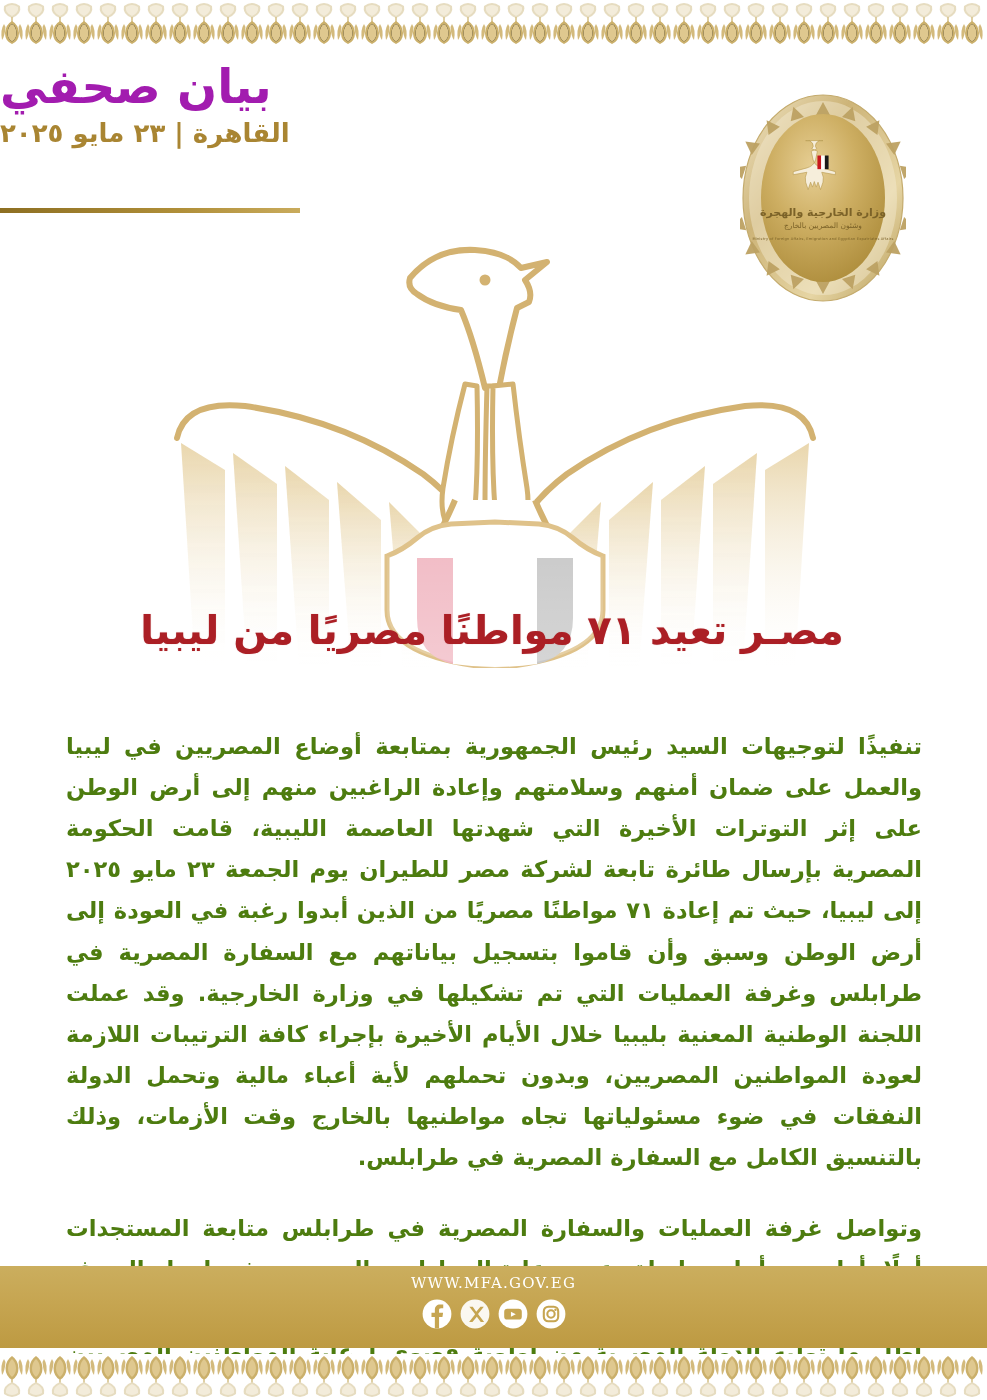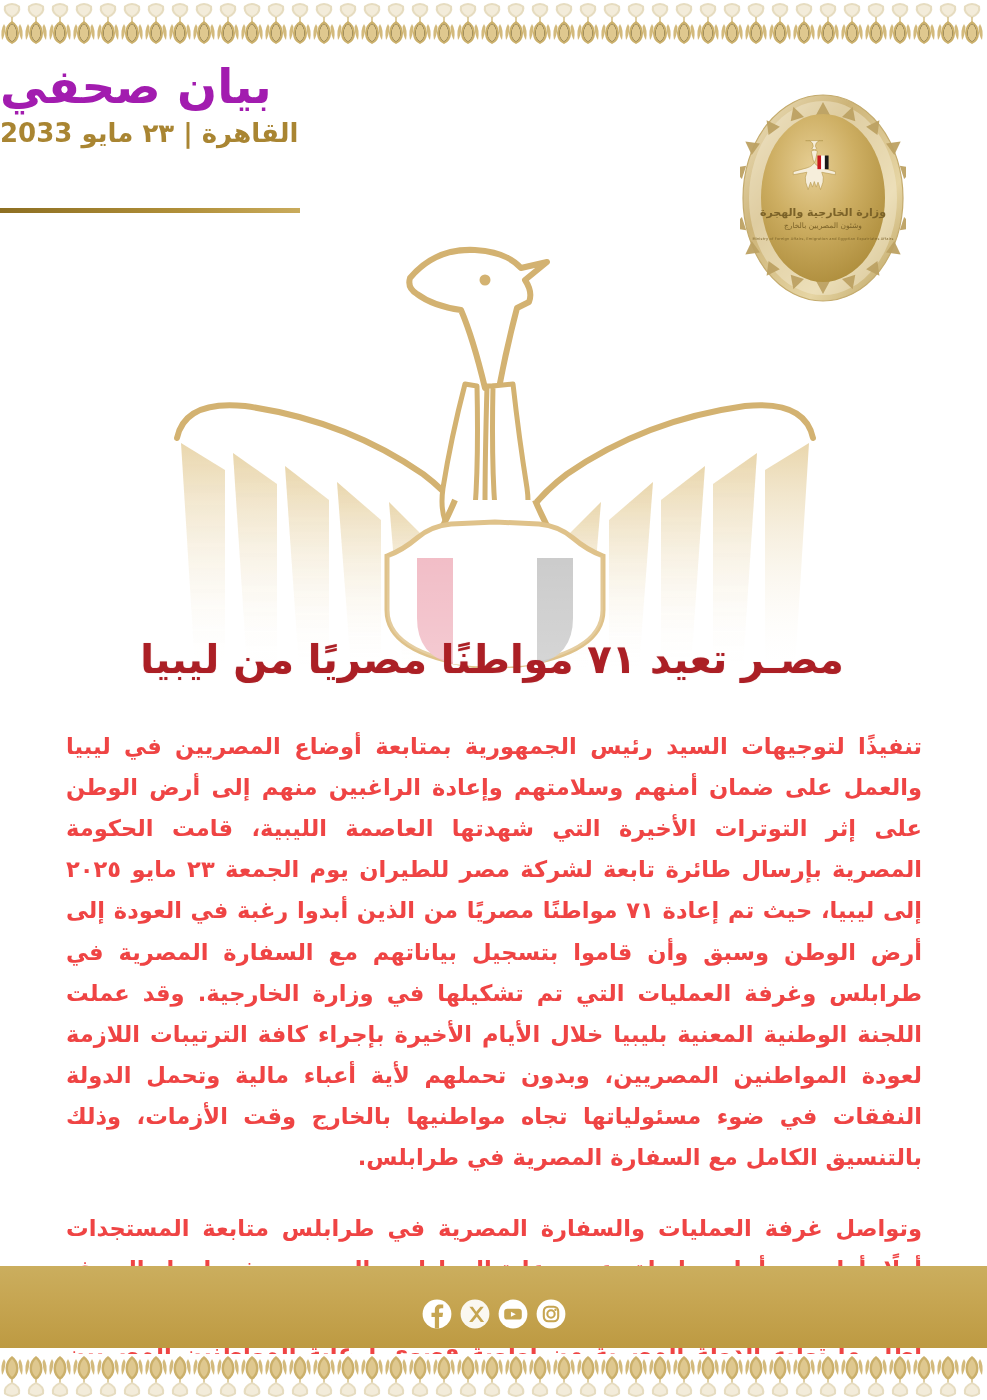--- a/index.html
+++ b/index.html
@@ -87,41 +87,41 @@
     width: 680px;
     height: 430px;
     pointer-events: none;
   }
   .eagle-wrap svg { display: block; }
 
   
   .headline {
     position: absolute;
     left: 0;
-    top: 633px;
+    top: 604px;
     width: 984px;
     text-align: center;
     color: #ab1f25;
     font-size: 40px;
     font-weight: bold;
     direction: rtl;
     line-height: 1.3;
     text-shadow: 0 0 1px rgba(171,31,37,0.4);
   }
 
   
   .body-wrap {
     position: absolute;
     left: 66px;
     top: 726px;
     width: 856px;
     direction: rtl;
   }
   .para {
-    color: #ef4444;
+    color: #4d7c0f;
     font-size: 22.6px;
     font-weight: bold;
     line-height: 1.82;
     text-align: justify;
     text-justify: inter-word;
     margin: 0 0 30px 0;
   }
   .para:last-child { margin-bottom: 0; }
 
   
@@ -229,21 +229,21 @@
         <use href="#lotusUnit" x="936"></use>
           <use href="#lotusUnit" x="960"></use>
       </g>
     </g>
   </svg>
 </div>
 
 <div class="header">
   <div class="header-text">
     <div class="press-kicker">بيان صحفي</div>
-    <div class="press-date">القاهرة | ٢٣ مايو 2033</div>
+    <div class="press-date">القاهرة | ٢٣ مايو ٢٠٢٥</div>
     <div class="gold-rule"></div>
   </div>
 </div>
 
 <div class="seal">
   <svg width="166" height="212" viewBox="0 0 166 212" xmlns="http://www.w3.org/2000/svg" aria-hidden="true">
     <defs>
       <radialGradient id="sealGrad" cx="42%" cy="32%" r="78%">
         <stop offset="0%" stop-color="#e7cf95"></stop>
         <stop offset="45%" stop-color="#cdae62"></stop>
@@ -400,20 +400,21 @@
 </div>
 
 <div class="headline">مصـر تعيد ٧١ مواطنًا مصريًا من ليبيا</div>
 
 <div class="body-wrap">
   <p class="para">تنفيذًا لتوجيهات السيد رئيس الجمهورية بمتابعة أوضاع المصريين في ليبيا والعمل على ضمان أمنهم وسلامتهم وإعادة الراغبين منهم إلى أرض الوطن على إثر التوترات الأخيرة التي شهدتها العاصمة الليبية، قامت الحكومة المصرية بإرسال طائرة تابعة لشركة مصر للطيران يوم الجمعة ٢٣ مايو ٢٠٢٥ إلى ليبيا، حيث تم إعادة ٧١ مواطنًا مصريًا من الذين أبدوا رغبة في العودة إلى أرض الوطن وسبق وأن قاموا بتسجيل بياناتهم مع السفارة المصرية في طرابلس وغرفة العمليات التي تم تشكيلها في وزارة الخارجية. وقد عملت اللجنة الوطنية المعنية بليبيا خلال الأيام الأخيرة بإجراء كافة الترتيبات اللازمة لعودة المواطنين المصريين، وبدون تحملهم لأية أعباء مالية وتحمل الدولة النفقات في ضوء مسئولياتها تجاه مواطنيها بالخارج وقت الأزمات، وذلك بالتنسيق الكامل مع السفارة المصرية في طرابلس.</p>
   <p class="para">وتواصل غرفة العمليات والسفارة المصرية في طرابلس متابعة المستجدات أولًا بأول، من أجل مواصلة دعم ورعاية المواطنين المصريين في ليبيا والتعرف على احتياجاتهم وطلباتهم. وتأتي إعادة المواطنين المصريين من ليبيا في إطار ما توليه الدولة المصرية من أولوية قصوى لرعاية المواطنين المصريين في الخارج، وتقديم كافة أشكال الدعم لهم وضمان أمنهم وسلامتهم.</p>
 </div>
 
 <div class="footer-band">
+  <div class="footer-url">WWW.MFA.GOV.EG</div>
   <div class="social-row">
 
     <span>
       <svg class="social-icon" viewBox="0 0 40 40" xmlns="http://www.w3.org/2000/svg" aria-hidden="true">
         <circle cx="20" cy="20" r="18" fill="#ffffff"></circle>
         <path d="M22.6 38V23.6h4.2l.8-5.1h-5V15.1c0-1.4.4-2.4 2.5-2.4h2.7V8.2c-.5-.06-2.1-.2-3.9-.2-3.9 0-6.6 2.4-6.6 6.7v3.8h-4.2v5.1h4.2V38z" fill="#c6a551"></path>
       </svg>
     </span>
 
     <span>

